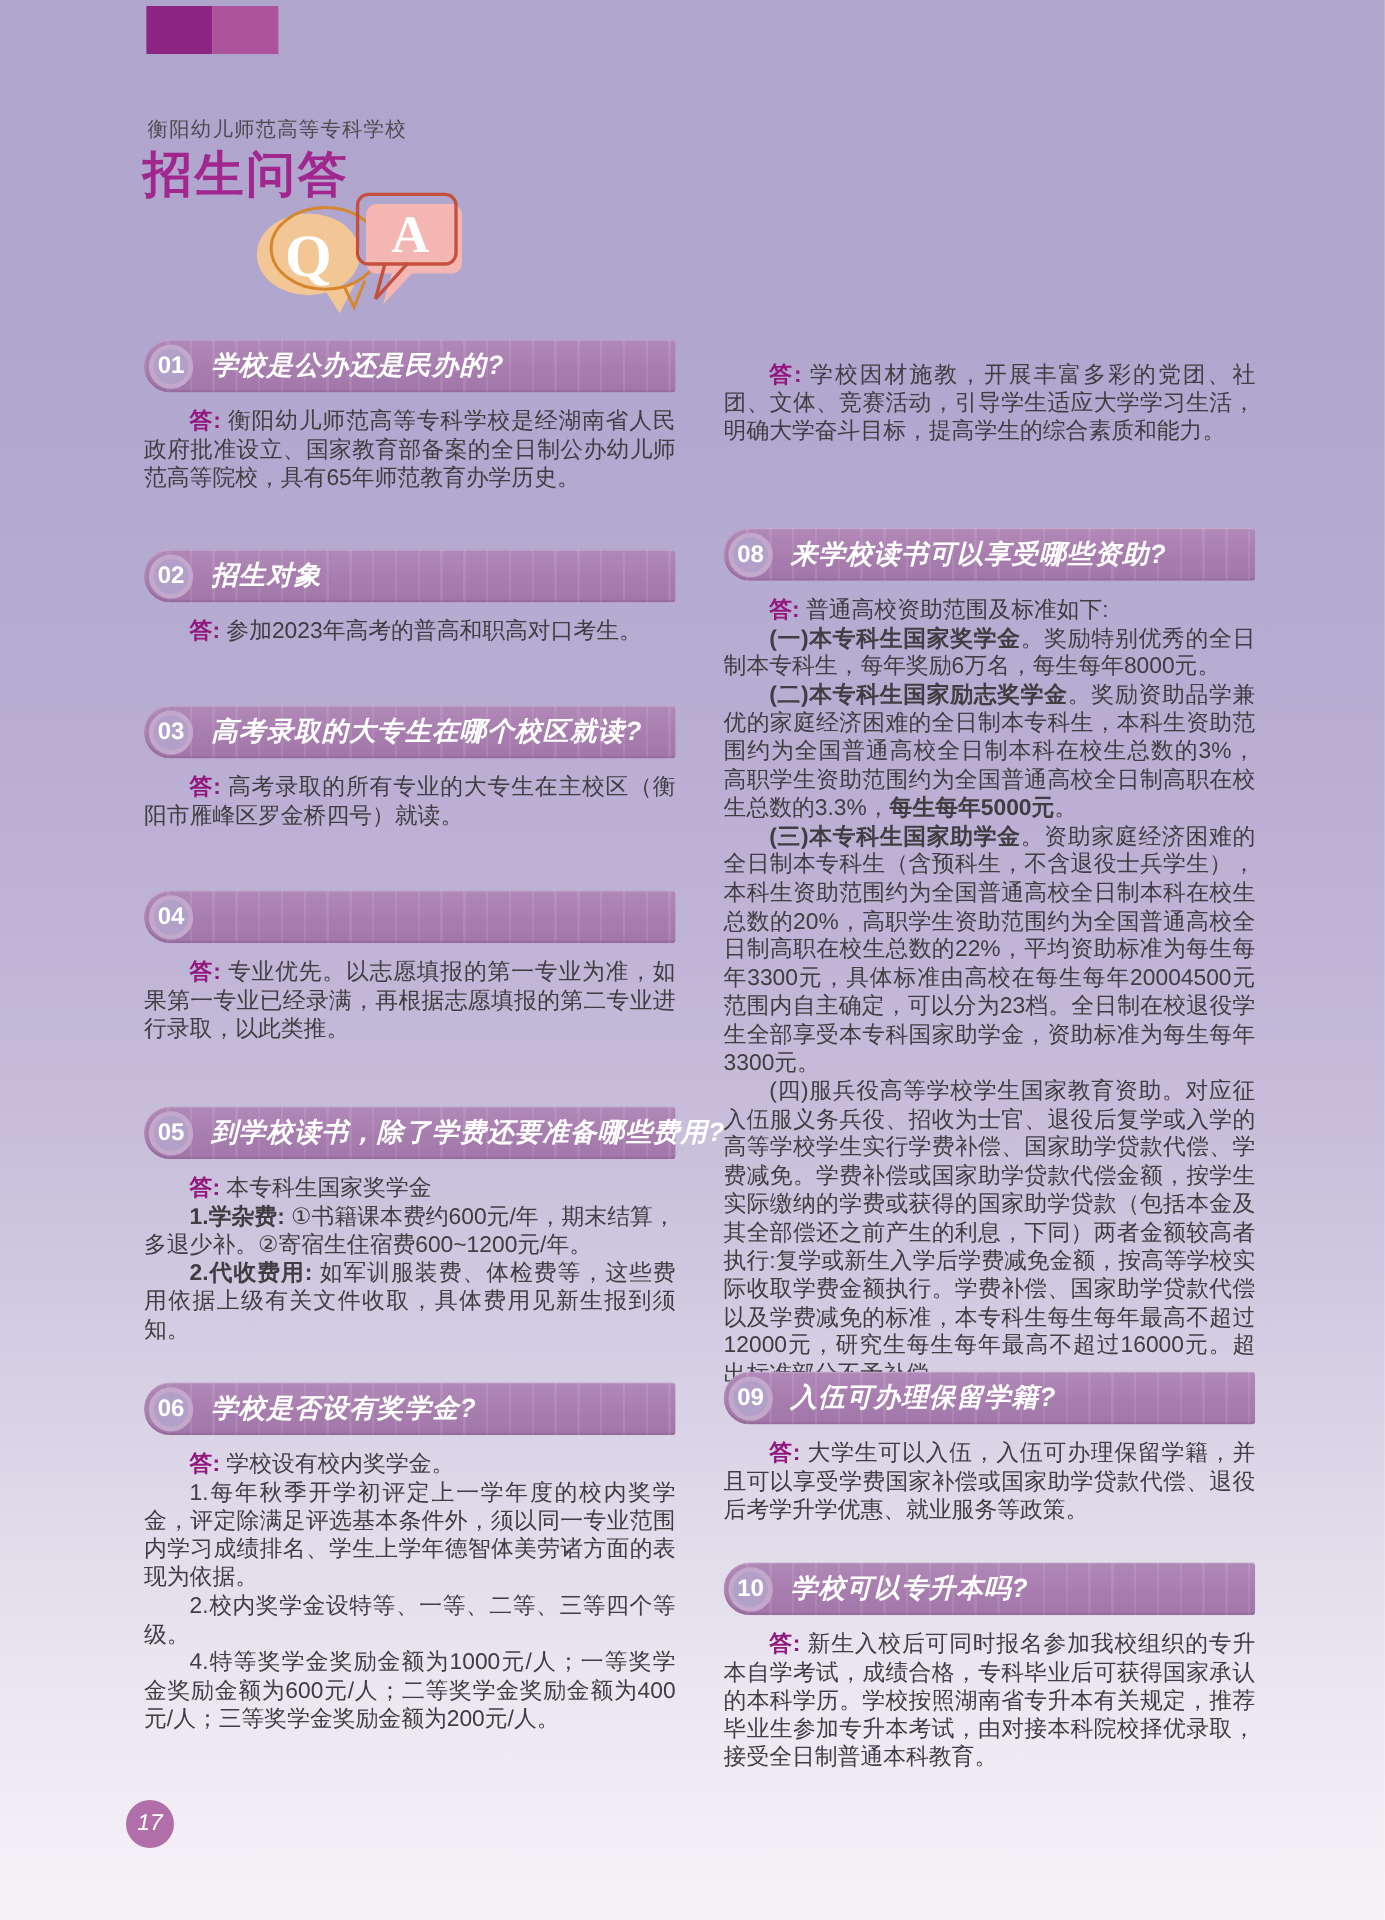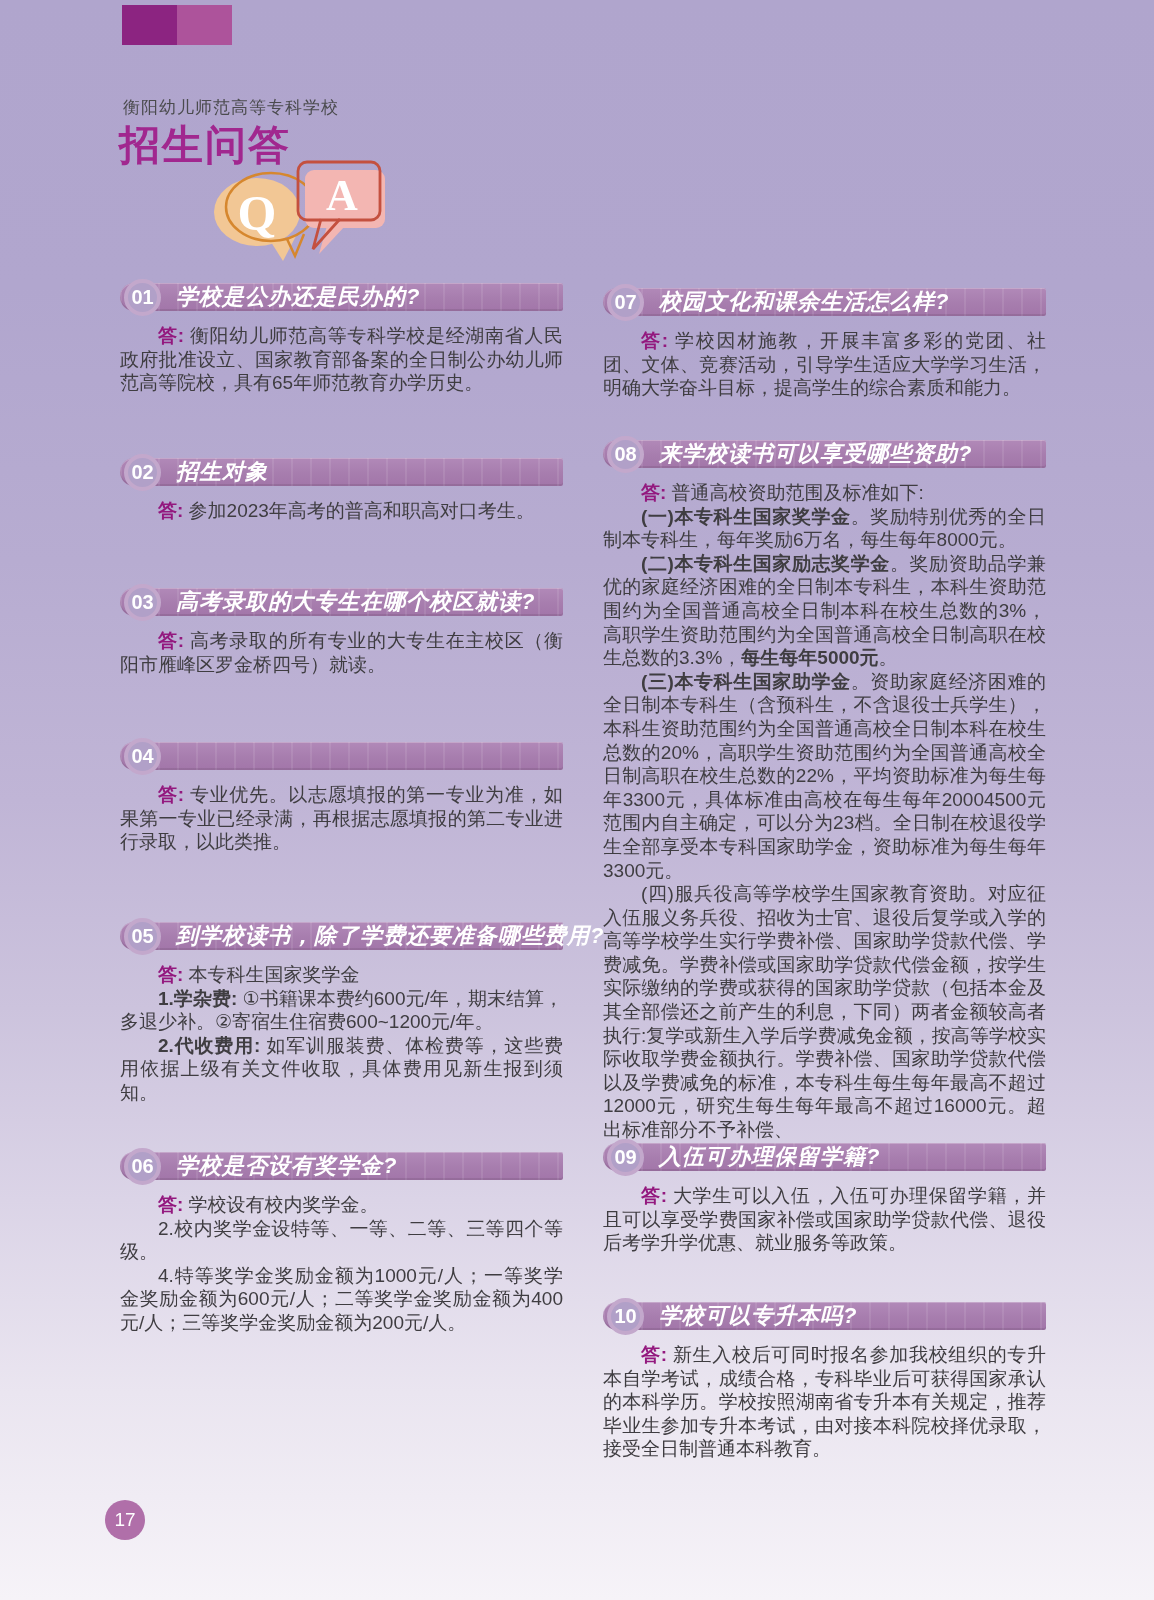--- a/index.html
+++ b/index.html
@@ -19,21 +19,21 @@
   .page-title{position:absolute;left:119px;top:118px;margin:0;font-size:41px;font-weight:700;color:#a1278f;letter-spacing:2px;}
   .qa-graphic{position:absolute;left:203px;top:150px;}
   
   .qa-block{position:absolute;width:443px;}
   .col-left{left:120px;}
   .col-right{left:603px;}
   .p1{top:283px}.p2{top:458px}.p3{top:588px}.p4{top:742px}.p5{top:922px}.p6{top:1152px}
   .p7{top:288px}.p8{top:440px}.p9{top:1143px}.p10{top:1302px}
   
   .qa-bar{
-    height:28px;border-radius:22px 3px 3px 22px;
+    height:44px;border-radius:22px 3px 3px 22px;
     background:
       repeating-linear-gradient(90deg, rgba(255,255,255,0.09) 0 2px, rgba(255,255,255,0) 2px 19px),
       linear-gradient(180deg,#b189b8 0%,#a77dae 55%,#a276a9 100%);
     box-shadow:inset 0 1px 0 rgba(255,255,255,.25), inset 0 -2px 0 rgba(0,0,0,.08);
     display:flex;align-items:center;
   }
   .qa-num{
     width:29px;height:29px;margin-left:4px;flex:0 0 auto;
     border:4px solid #c3a8cc;border-radius:50%;background:#b1a0c8;
     color:#fff;font-size:20px;font-weight:700;
@@ -42,21 +42,21 @@
   .qa-title{margin:0 0 0 15px;font-size:22px;font-weight:700;color:#fff;letter-spacing:1px;white-space:nowrap;font-style:italic;}
   
   .qa-answer{margin-top:13px;color:#3f3d41;font-size:19px;line-height:23.6px;}
   .qa-answer p{margin:0;text-indent:2em;text-align:justify;}
   .run-label{color:#93187e;font-weight:700;}
   .run-bold{font-weight:700;}
   
   .page-num{
     position:absolute;left:105px;top:1500px;width:40px;height:40px;border-radius:50%;
     background:#b06fa9;color:#fff;font-size:19px;
-    display:flex;align-items:center;justify-content:center;
+    display:flex;align-items:center;justify-content:center;font-style:italic;
   }
 </style>
 </head>
 <body>
 
 <div class="page">
 
   <div class="hdr-squares">
     <div class="sq sq-dark"></div>
     <div class="sq sq-light"></div>
@@ -132,30 +132,27 @@
       </div>
   </section>
 
   <section class="qa-block col-left p6">
     <div class="qa-bar">
       <span class="qa-num">06</span>
       <h2 class="qa-title">学校是否设有奖学金?</h2>
     </div>
     <div class="qa-answer">
         <p><span class="run-label">答:</span><span> 学校设有校内奖学金。</span></p>
+        <p><span>1.每年秋季开学初评定上一学年度的校内奖学金，评定除满足评选基本条件外，须以同一专业范围内学习成绩排名、学生上学年德智体美劳诸方面的表现为依据。</span></p>
         <p><span>2.校内奖学金设特等、一等、二等、三等四个等级。</span></p>
         <p><span>4.特等奖学金奖励金额为1000元/人；一等奖学金奖励金额为600元/人；二等奖学金奖励金额为400元/人；三等奖学金奖励金额为200元/人。</span></p>
       </div>
   </section>
 
   <section class="qa-block col-right p7">
-    <div class="qa-bar">
-      <span class="qa-num">07</span>
-      <h2 class="qa-title">校园文化和课余生活怎么样?</h2>
-    </div>
     <div class="qa-answer">
         <p><span class="run-label">答:</span><span> 学校因材施教，开展丰富多彩的党团、社团、文体、竞赛活动，引导学生适应大学学习生活，明确大学奋斗目标，提高学生的综合素质和能力。</span></p>
       </div>
   </section>
 
   <section class="qa-block col-right p8">
     <div class="qa-bar">
       <span class="qa-num">08</span>
       <h2 class="qa-title">来学校读书可以享受哪些资助?</h2>
     </div>

